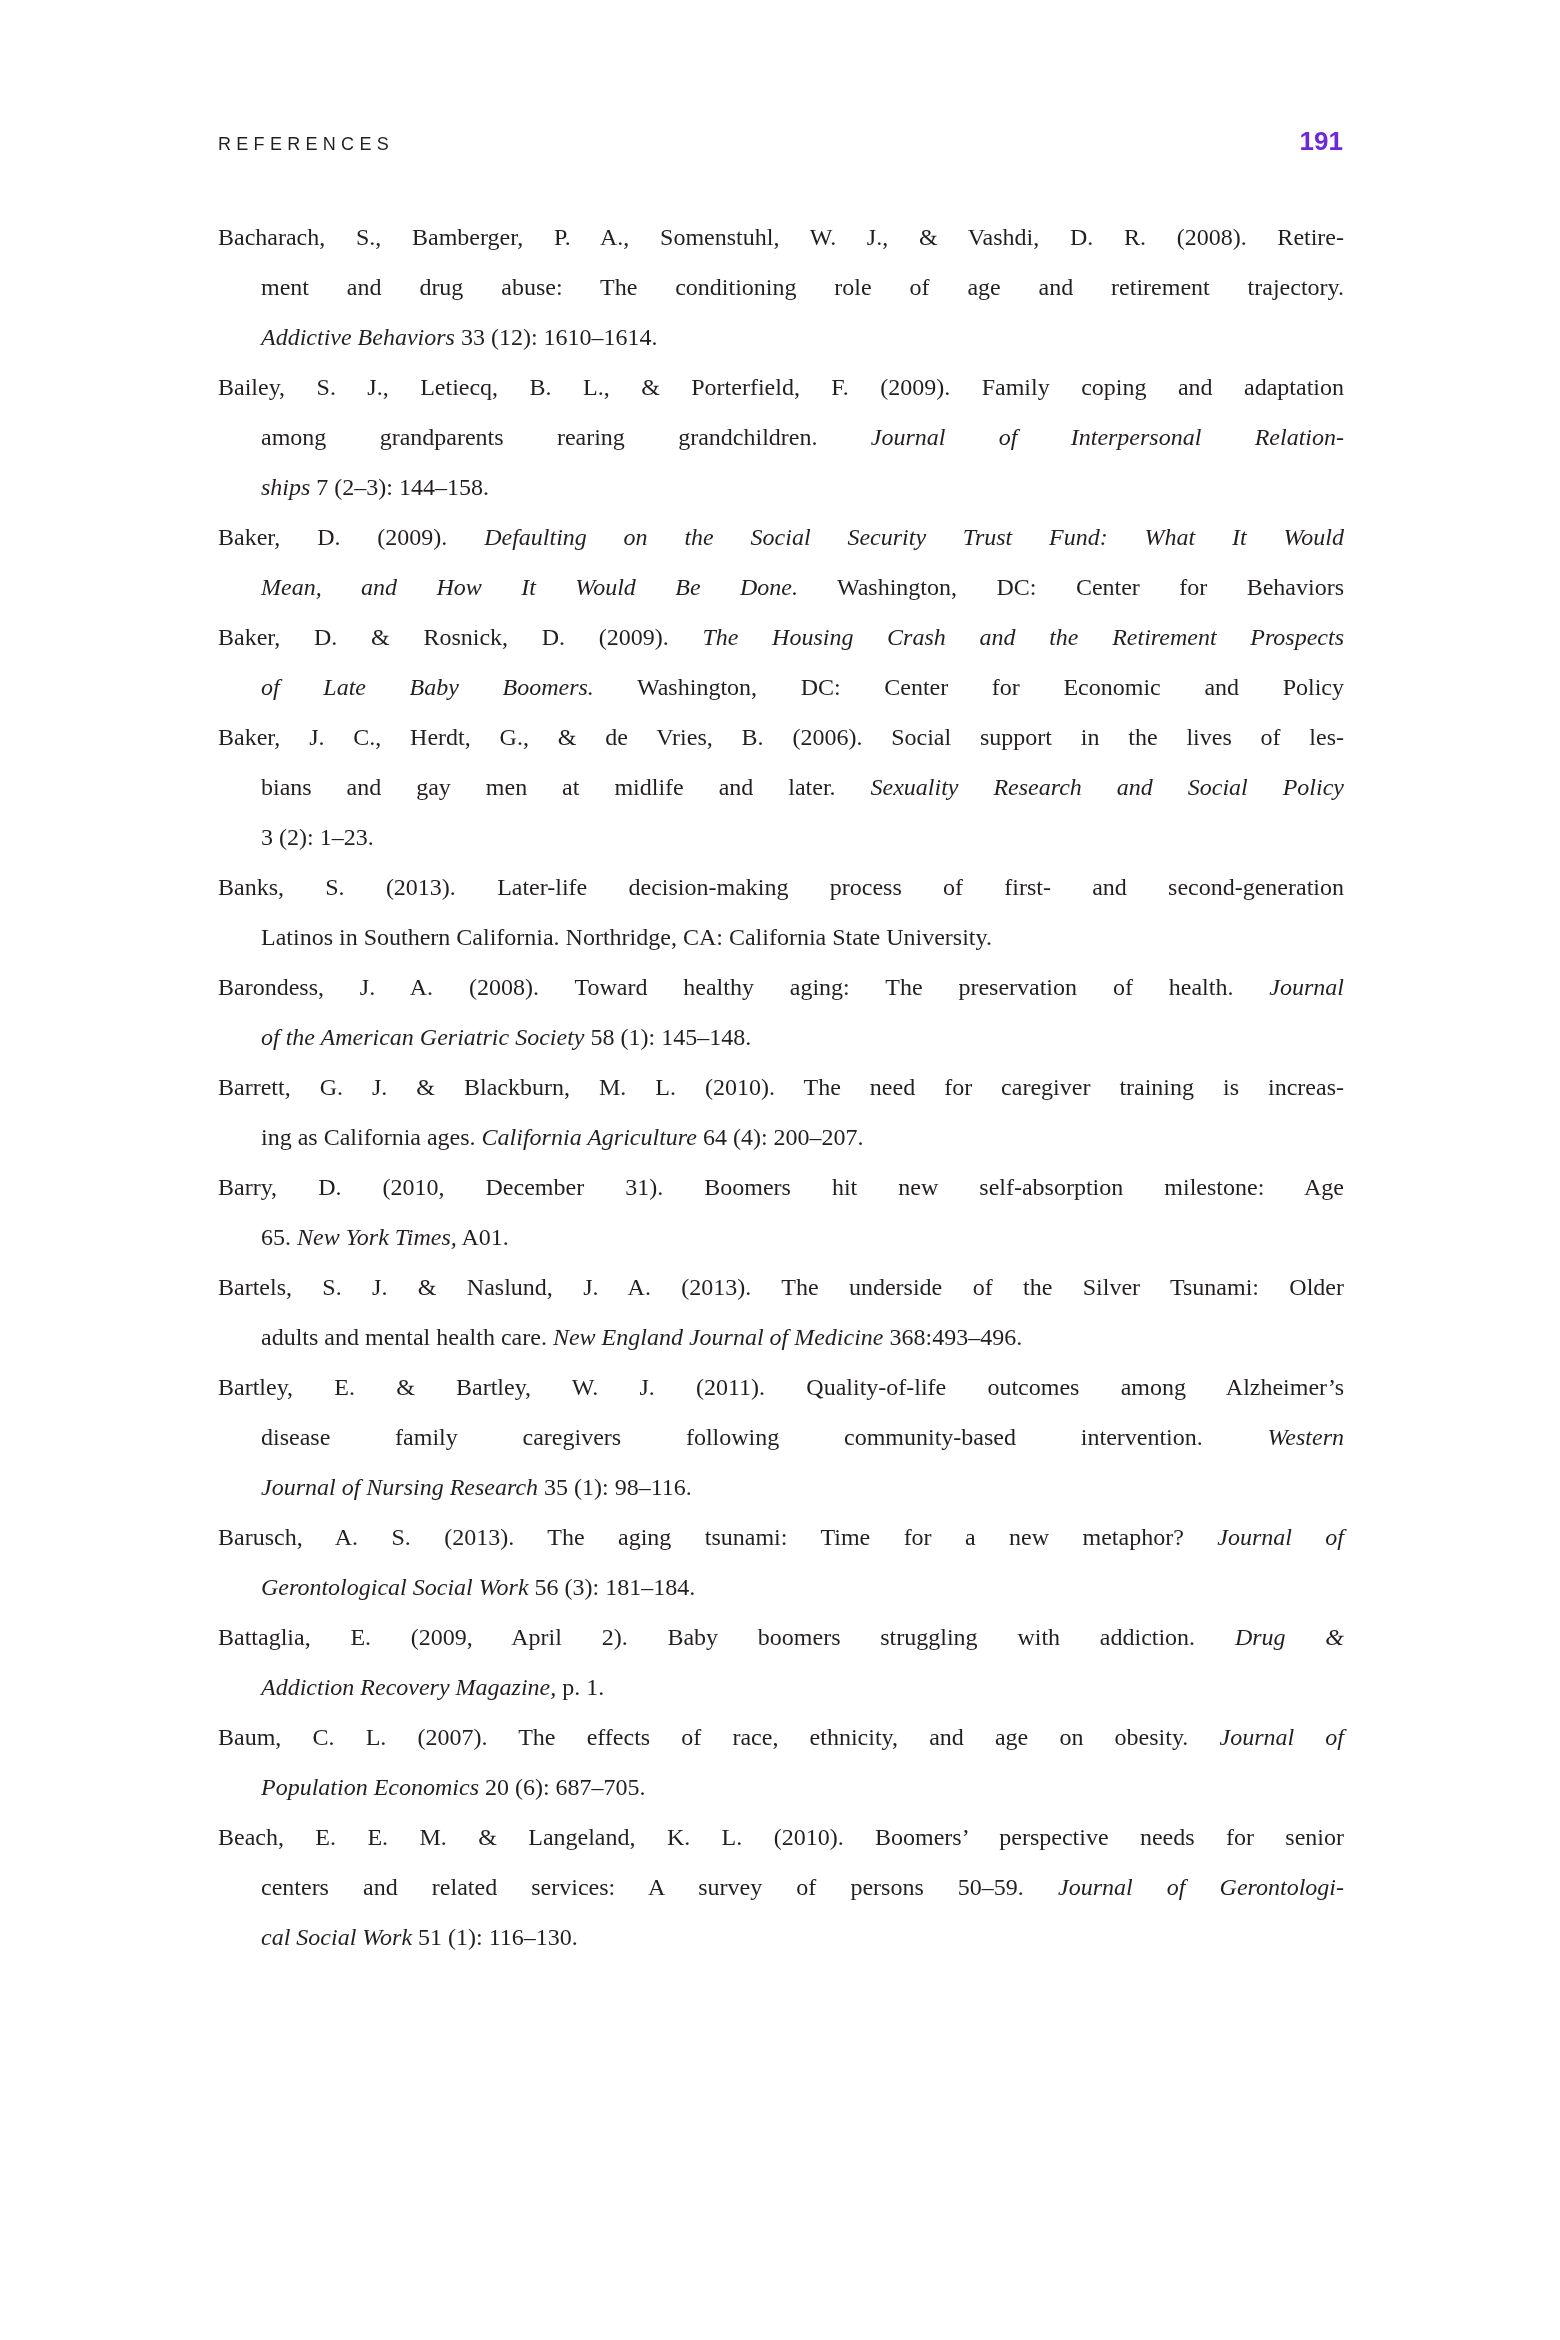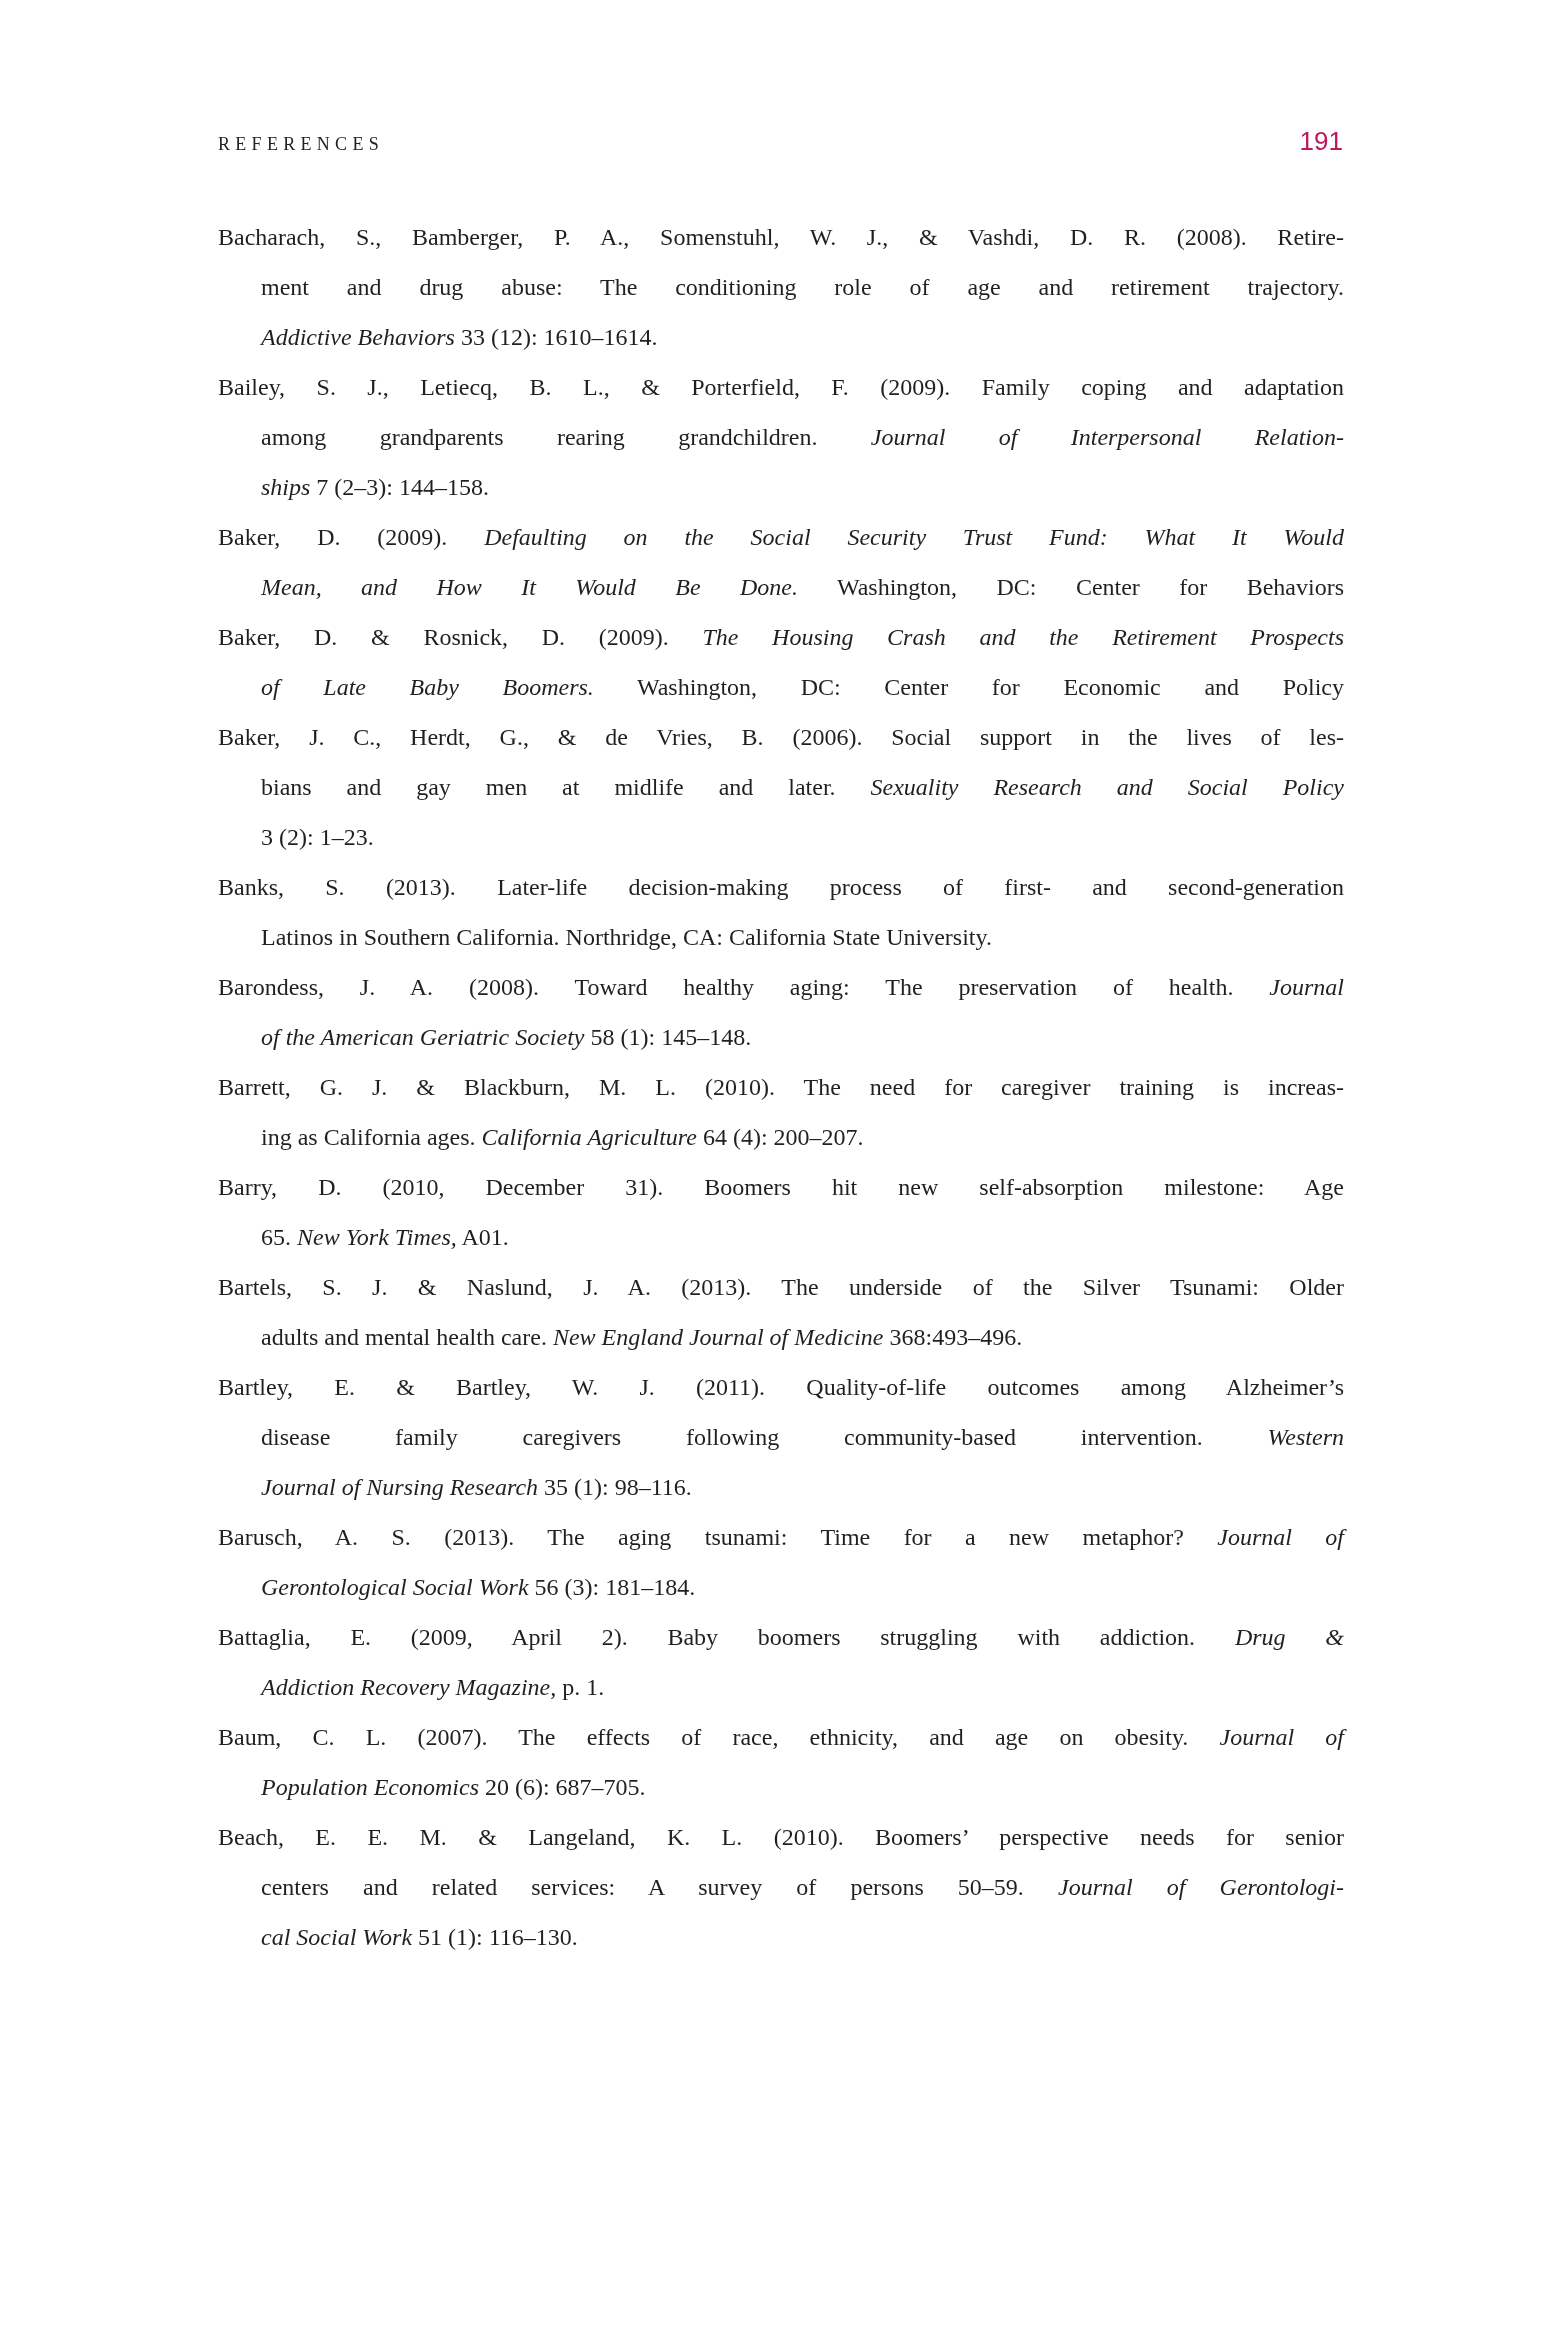--- a/index.html
+++ b/index.html
@@ -1,26 +1,26 @@
 <!DOCTYPE html>
 <html><head>
 <meta charset="utf-8">
 <style>
   html, body { margin: 0; padding: 0; background: #ffffff; }
   body { width: 1561px; height: 2341px; position: relative; overflow: hidden; color: #231f20; }
   .running-head {
     position: absolute; left: 218px; top: 134px;
-    font-family: Liberation Serif, serif; font-size: 18px; letter-spacing: 5.3px;
+    font-family: Liberation Sans, sans-serif; font-size: 18px; letter-spacing: 5.3px;
     color: #231f20;
     text-align: right;
   }
   .page-number {
     position: absolute; right: 218px; top: 126px;
-    font-family: "Liberation Sans", sans-serif; font-weight: normal; font-size: 26px;
-    color: #be185d;
+    font-family: "Liberation Sans", sans-serif; font-weight: bold; font-size: 26px;
+    color: #6d28d9;
   }
   .refs {
     position: absolute; left: 218px; top: 212px; width: 1126px;
     font-family: "Liberation Serif", serif; font-size: 24px; line-height: 50px;
   }
   .entry { margin: 0; }
   .line { display: block; white-space: nowrap; text-align: justify; text-align-last: justify; height: 50px; overflow: visible; }
   .line.cont { padding-left: 43px; }
   .line.last { text-align-last: left; }
   .line span.it { font-style: italic; }

